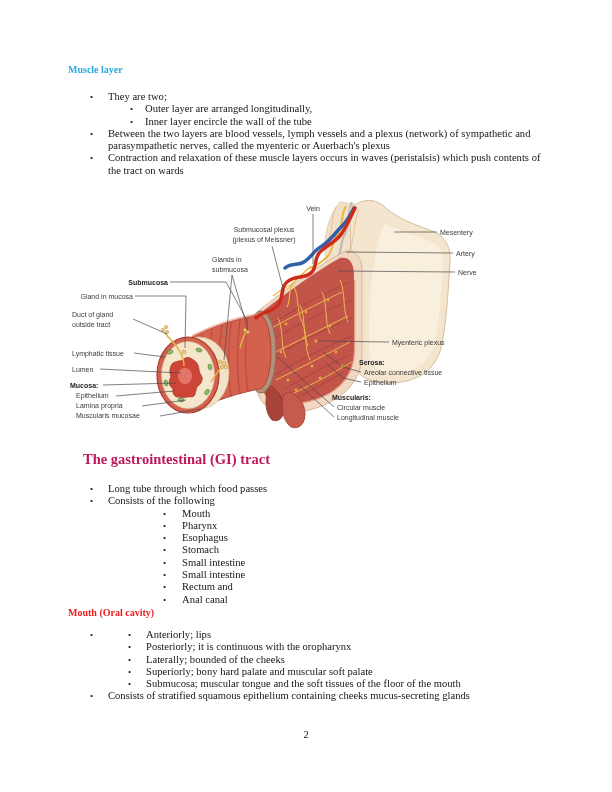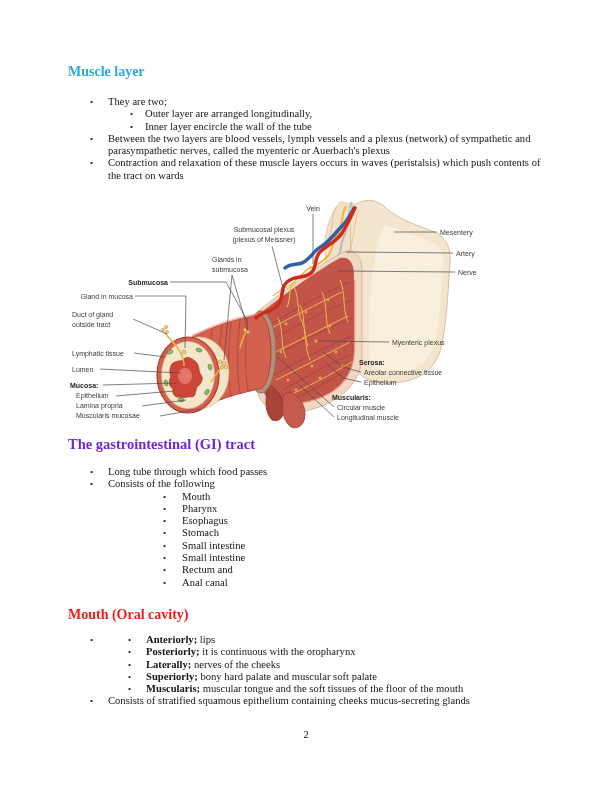--- a/index.html
+++ b/index.html
@@ -1,34 +1,34 @@
 <!DOCTYPE html>
 <html><head>
 <meta charset="utf-8">
 <style>
   html,body{margin:0;padding:0;background:#e8e8e8;}
   .page{position:relative;width:612px;height:792px;background:#ffffff;margin:0 auto;overflow:hidden;
         font-family:"Liberation Serif","DejaVu Serif",serif;color:#151515;}
   .sec{position:absolute;left:68px;width:486px;}
-  h3.hd{font-size:14px;font-weight:bold;margin:0;}
+  h3.hd{font-size:10px;font-weight:bold;margin:0;}
   .hd-cyan{color:#29a9e0;}
   .hd-red{color:#ee1c1c;}
-  h2.hd-big{font-size:14.5px;font-weight:bold;color:#6d28d9;margin:0;}
+  h2.hd-big{font-size:14.5px;font-weight:bold;color:#be185d;margin:15px;}
   .list{margin:0;}
   .li{position:relative;font-size:10.6px;line-height:12.3px;}
   .blt{position:absolute;top:0;font-size:9px;}
   .lv1{padding-left:40px;max-width:445px;}
   .lv1>.blt{left:22px;}
   .lv2a{padding-left:77px;}
   .lv2a>.blt{left:62px;}
   .lv2b{padding-left:114px;}
   .lv2b>.blt{left:95px;}
   .lv2c{padding-left:78px;}
   .lv2c>.blt{left:60px;}
-  .bold{font-weight:bold;}
+  .bold{font-weight:normal;}
   .pgnum{position:absolute;top:729px;left:0;width:612px;text-align:center;font-size:10.5px;}
   .mt16{margin-top:16px;}
   .mt13{margin-top:13px;}
   .mt11{margin-top:11px;}
   svg.fig{position:absolute;left:68px;top:197px;width:480px;height:234px;}
   svg.fig text{font-family:"Liberation Sans","DejaVu Sans",sans-serif;font-size:7px;fill:#3a3a3a;}
   svg.fig text.fb{font-weight:bold;fill:#1d1d1d;}
   .ldr{stroke:#4a4a4a;stroke-width:0.7;fill:none;}
 </style>
 </head>
@@ -226,21 +226,21 @@
       <div class="li lv2b"><span class="blt">•</span><span>Anal canal</span></div>
     </div>
   </div>
 
   <div class="sec" style="top:607px">
     <h3 class="hd hd-red">Mouth (Oral cavity)</h3>
     <div class="list mt11">
       <div class="li lv1"><span class="blt">•</span></div>
       <div class="li lv2c"><span class="blt">•</span><span class="bold">Anteriorly;</span><span> lips</span></div>
       <div class="li lv2c"><span class="blt">•</span><span class="bold">Posteriorly;</span><span> it is continuous with the oropharynx</span></div>
-      <div class="li lv2c"><span class="blt">•</span><span class="bold">Laterally;</span><span> nerves of the cheeks</span></div>
+      <div class="li lv2c"><span class="blt">•</span><span class="bold">Laterally;</span><span> bounded of the cheeks</span></div>
       <div class="li lv2c"><span class="blt">•</span><span class="bold">Superiorly;</span><span> bony hard palate and muscular soft palate</span></div>
-      <div class="li lv2c"><span class="blt">•</span><span class="bold">Muscularis;</span><span> muscular tongue and the soft tissues of the floor of the mouth</span></div>
+      <div class="li lv2c"><span class="blt">•</span><span class="bold">Submucosa;</span><span> muscular tongue and the soft tissues of the floor of the mouth</span></div>
       <div class="li lv1"><span class="blt">•</span><span>Consists of stratified squamous epithelium containing cheeks mucus-secreting glands</span></div>
     </div>
   </div>
 
   <div class="pgnum">2</div>
 </div>
 
 </body></html>

